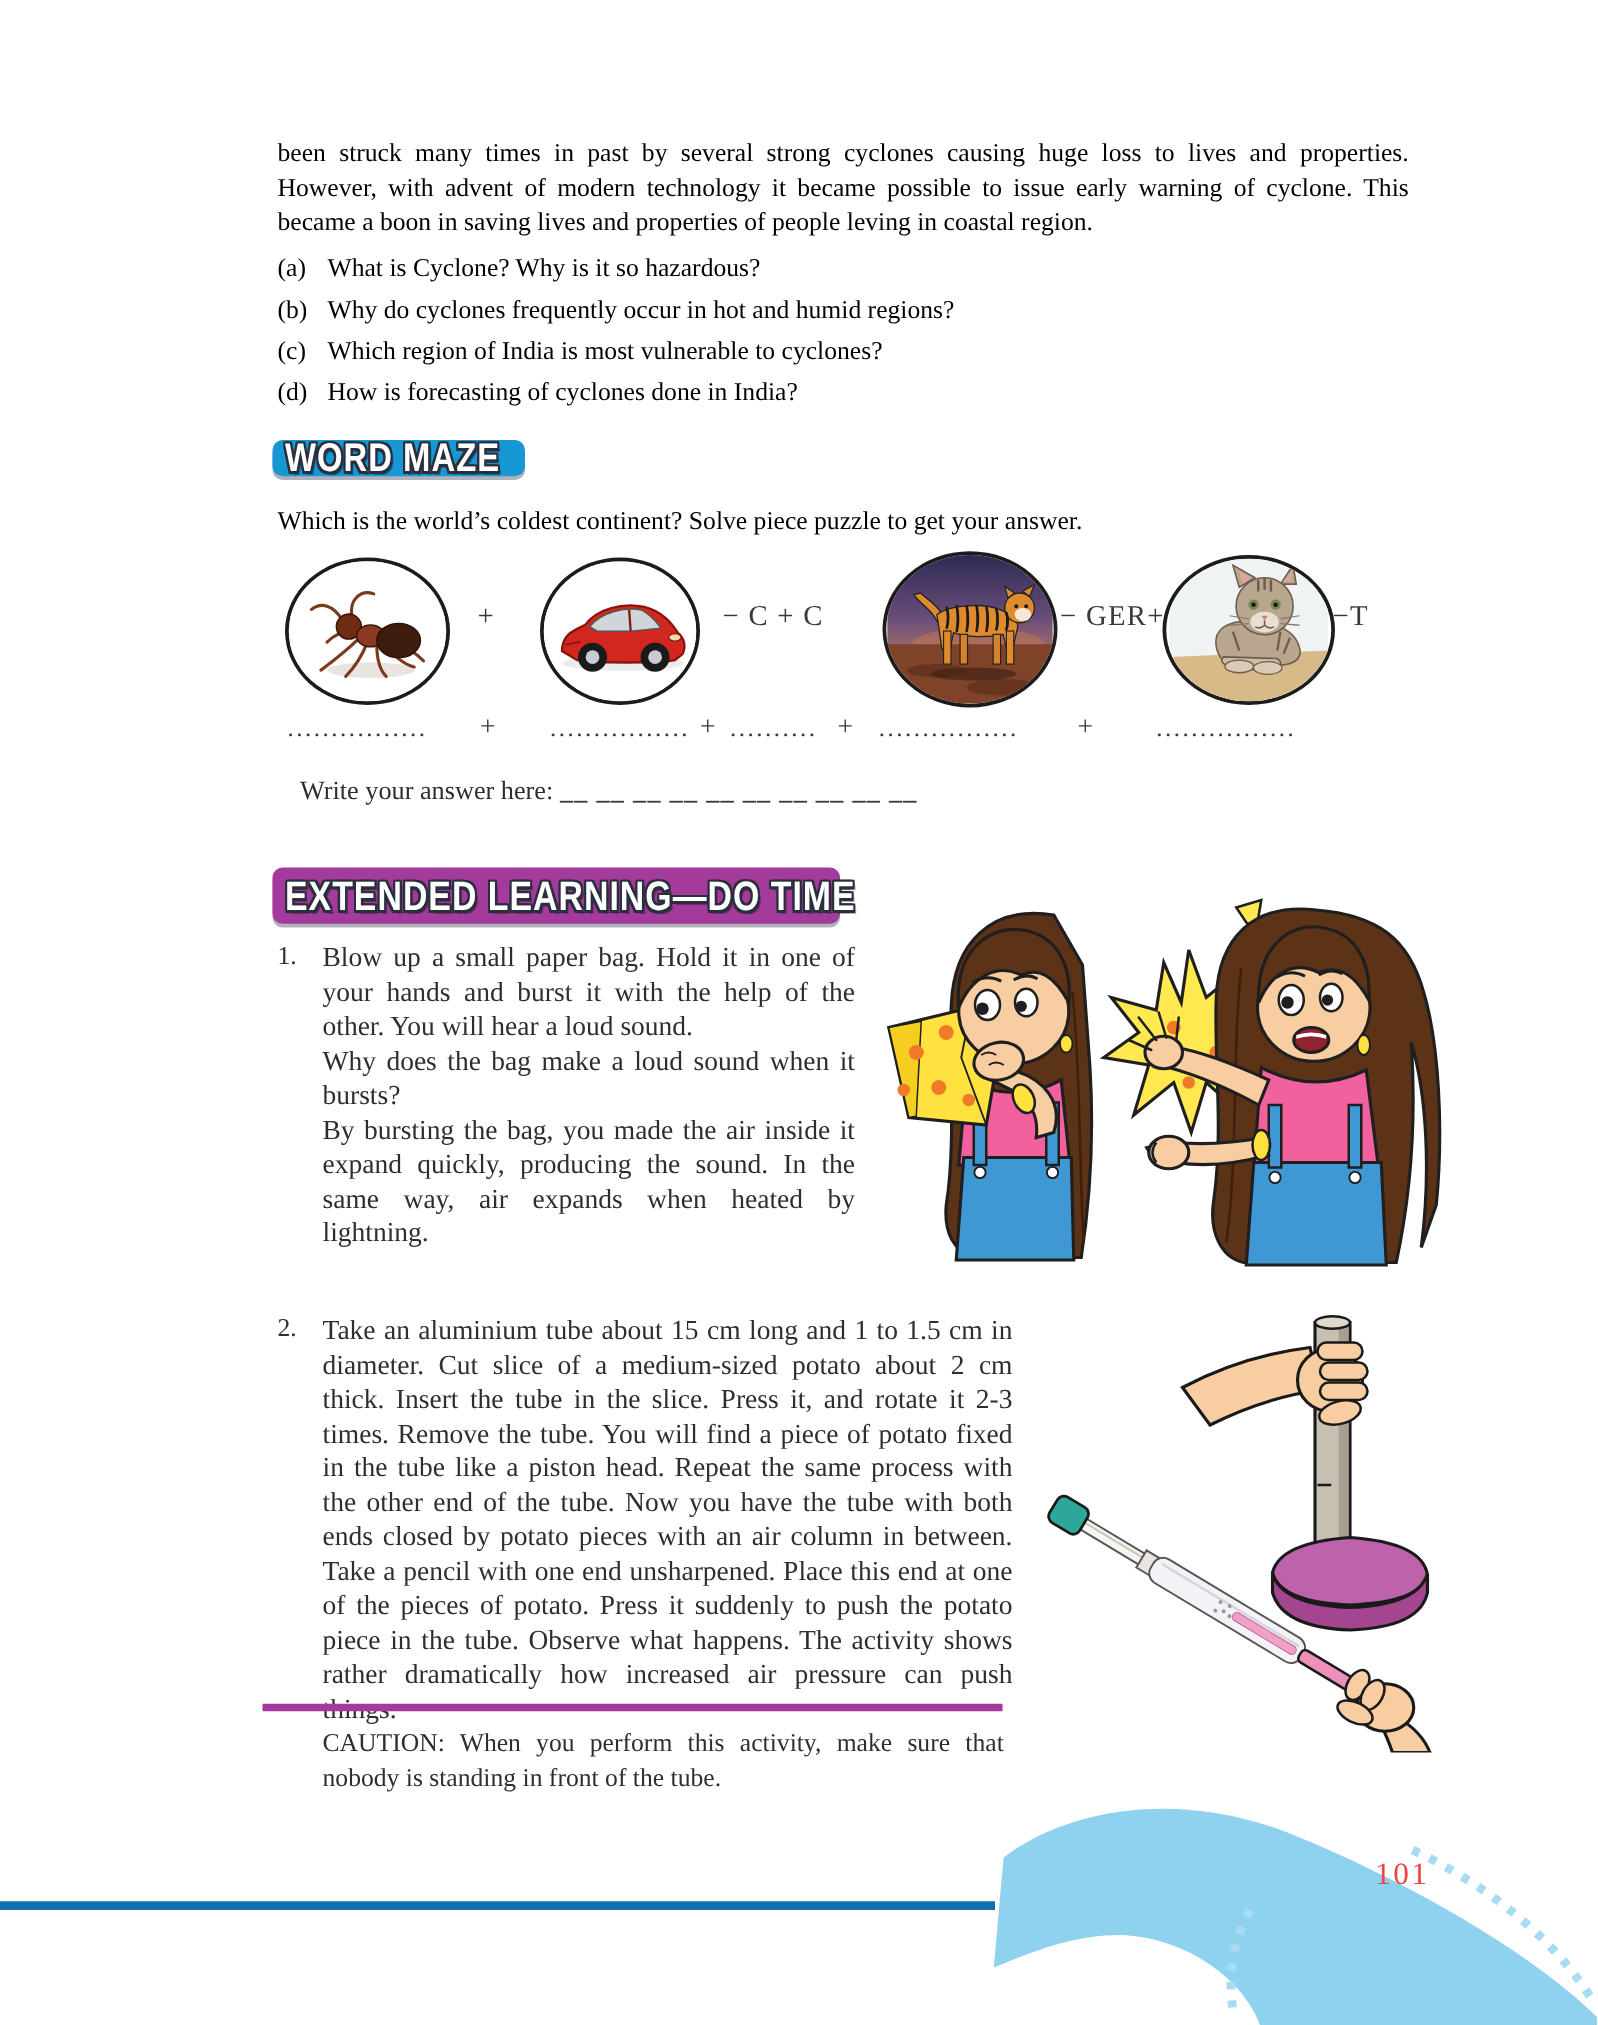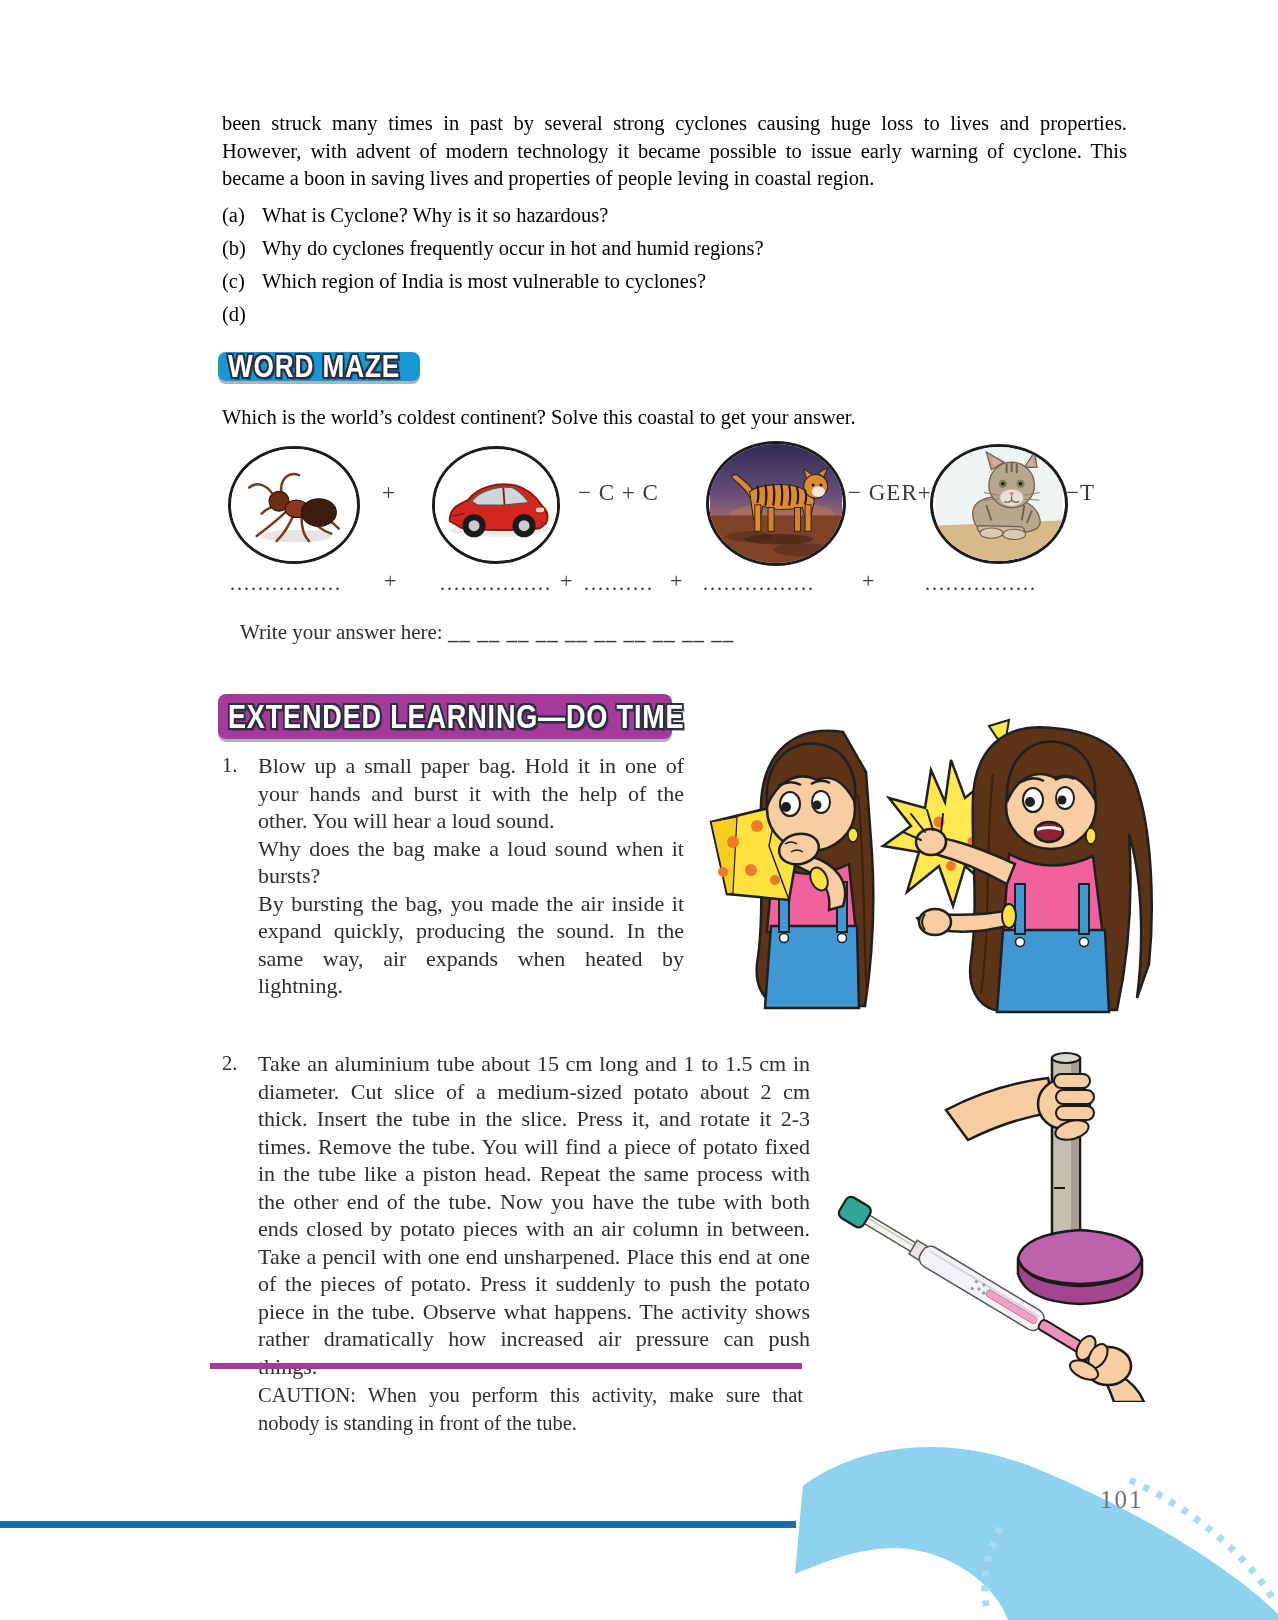--- a/index.html
+++ b/index.html
@@ -39,21 +39,21 @@
   
   .act{display:flex;}
   .act-num{width:36px;flex:0 0 36px;font-size:20.5px;line-height:27.5px;}
   .act-text{flex:1;font-size:22px;line-height:27.5px;text-align:justify;}
   .act-text .p{margin:0;}
 
   .rule-purple{background:var(--purple_header,#A43A9B);height:6px;}
   .caution{font-size:20.5px;line-height:27.5px;text-align:justify;}
 
   .bottom-line{background:var(--bottom_line,#1370B0);height:7px;}
-  .pagenum{font-size:25px;letter-spacing:2px;color:#737373;}
+  .pagenum{font-size:25px;letter-spacing:2px;color:#ef4444;}
 </style>
 </head>
 <body>
 
 <div class="page">
 
   <div class="abs bodytext" style="left:222px;top:110px;width:905px;">
     <div class="jline">been struck many times in past by several strong cyclones causing huge loss to lives and properties.</div>
     <div class="jline">However, with advent of modern technology it became possible to issue early warning of cyclone. This</div>
     <div class="lline">became a boon in saving lives and properties of people leving in coastal region.</div>
@@ -67,28 +67,29 @@
     <div class="qitem">
       <span class="qlabel">(b)</span>
       <span>Why do cyclones frequently occur in hot and humid regions?</span>
     </div>
     <div class="qitem">
       <span class="qlabel">(c)</span>
       <span>Which region of India is most vulnerable to cyclones?</span>
     </div>
     <div class="qitem">
       <span class="qlabel">(d)</span>
+      <span>How is forecasting of cyclones done in India?</span>
     </div>
   </div>
 
   <div class="abs hdr hdr-blue" style="left:218px;top:352px;width:192px;height:29px;">
     <span class="hdr-text" style="font-size:32px;">WORD MAZE</span>
   </div>
 
-  <div class="abs bodytext" style="left:222px;top:404px;width:905px;">Which is the world’s coldest continent? Solve this coastal to get your answer.</div>
+  <div class="abs bodytext" style="left:222px;top:404px;width:905px;">Which is the world’s coldest continent? Solve piece puzzle to get your answer.</div>
 
   <div class="pcircle" style="left:228px;top:446px;width:126px;height:112px;">
     <svg viewBox="0 0 100 90">
       <rect x="0" y="0" width="100" height="90" fill="#ffffff"></rect>
       <ellipse cx="52" cy="70" rx="28" ry="5" fill="#e9e4df"></ellipse>
       <g stroke="#7A3A1D" stroke-width="2" fill="none" stroke-linecap="round">
         <path d="M44,50 C36,58 28,64 20,70"></path>
         <path d="M50,52 C46,62 42,68 36,74"></path>
         <path d="M56,54 C56,64 58,70 62,74"></path>
         <path d="M46,46 C38,44 30,46 24,52"></path>

